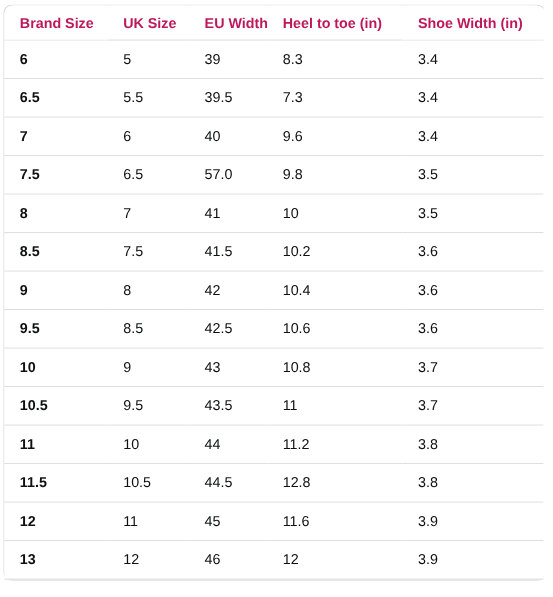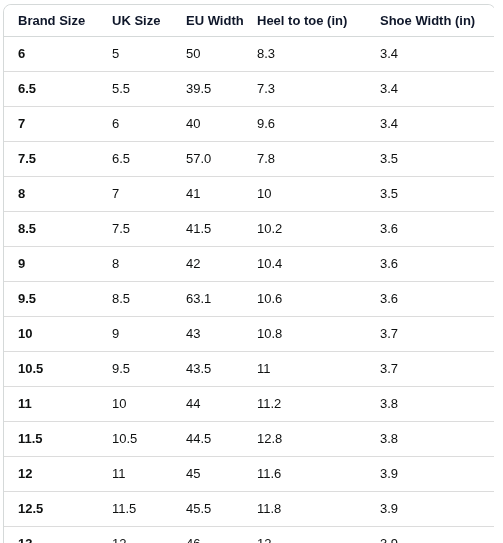--- a/index.html
+++ b/index.html
@@ -46,21 +46,21 @@
     white-space: nowrap;
     overflow: hidden;
     background: #ffffff;
   }
 
   table.size-table thead th {
     font-weight: bold;
     font-size: 13px;
     height: 31px;
     line-height: 31px;
-    color: #0f172a;
+    color: #be185d;
     border-bottom: 1px solid #d5d9d9;
   }
   table.size-table thead tr th:first-child { border-top-left-radius: 8px; }
   table.size-table thead tr th:last-child  { border-top-right-radius: 8px; }
 
   table.size-table tbody td {
     border-bottom: 1px solid #dcdcdc;
     font-weight: normal;
     color: #0f1111;
   }
@@ -93,21 +93,21 @@
         <th>UK Size</th>
         <th>EU Width</th>
         <th>Heel to toe (in)</th>
         <th>Shoe Width (in)</th>
       </tr>
     </thead>
     <tbody id="table-body">
         <tr>
           <td class="brand-cell">6</td>
           <td>5</td>
-          <td>50</td>
+          <td>39</td>
           <td>8.3</td>
           <td>3.4</td>
         </tr>
         <tr>
           <td class="brand-cell">6.5</td>
           <td>5.5</td>
           <td>39.5</td>
           <td>7.3</td>
           <td>3.4</td>
         </tr>
@@ -115,21 +115,21 @@
           <td class="brand-cell">7</td>
           <td>6</td>
           <td>40</td>
           <td>9.6</td>
           <td>3.4</td>
         </tr>
         <tr>
           <td class="brand-cell">7.5</td>
           <td>6.5</td>
           <td>57.0</td>
-          <td>7.8</td>
+          <td>9.8</td>
           <td>3.5</td>
         </tr>
         <tr>
           <td class="brand-cell">8</td>
           <td>7</td>
           <td>41</td>
           <td>10</td>
           <td>3.5</td>
         </tr>
         <tr>
@@ -142,21 +142,21 @@
         <tr>
           <td class="brand-cell">9</td>
           <td>8</td>
           <td>42</td>
           <td>10.4</td>
           <td>3.6</td>
         </tr>
         <tr>
           <td class="brand-cell">9.5</td>
           <td>8.5</td>
-          <td>63.1</td>
+          <td>42.5</td>
           <td>10.6</td>
           <td>3.6</td>
         </tr>
         <tr>
           <td class="brand-cell">10</td>
           <td>9</td>
           <td>43</td>
           <td>10.8</td>
           <td>3.7</td>
         </tr>
@@ -182,27 +182,20 @@
           <td>3.8</td>
         </tr>
         <tr>
           <td class="brand-cell">12</td>
           <td>11</td>
           <td>45</td>
           <td>11.6</td>
           <td>3.9</td>
         </tr>
         <tr>
-          <td class="brand-cell">12.5</td>
-          <td>11.5</td>
-          <td>45.5</td>
-          <td>11.8</td>
-          <td>3.9</td>
-        </tr>
-        <tr>
           <td class="brand-cell">13</td>
           <td>12</td>
           <td>46</td>
           <td>12</td>
           <td>3.9</td>
         </tr>
       </tbody>
   </table>
 </div>
 

